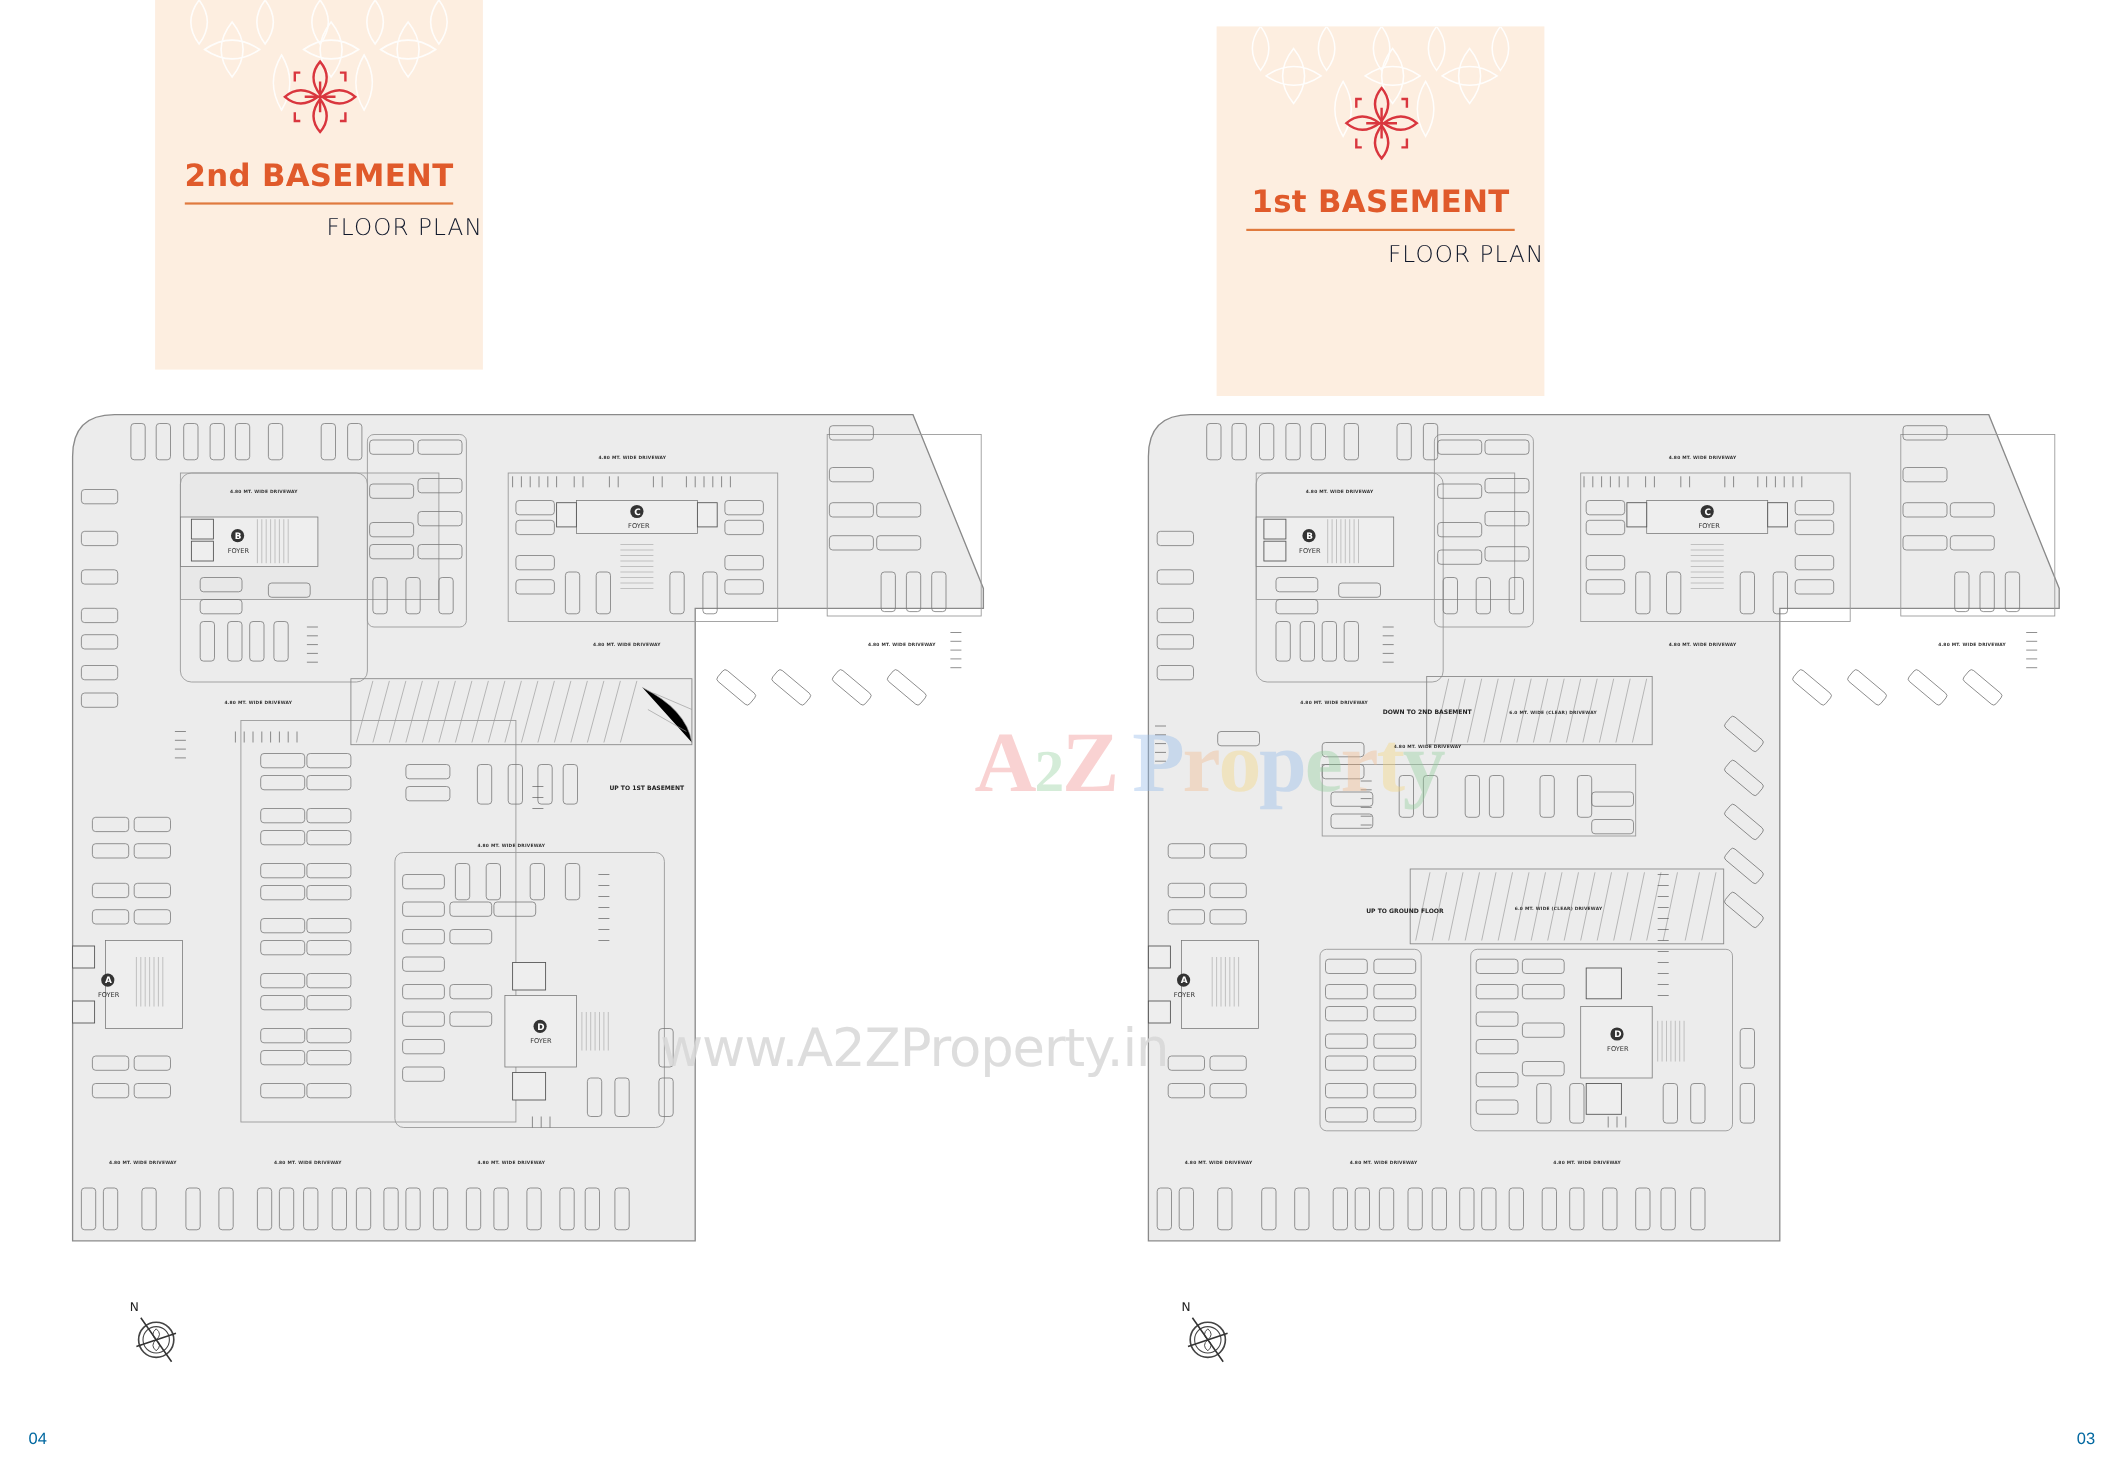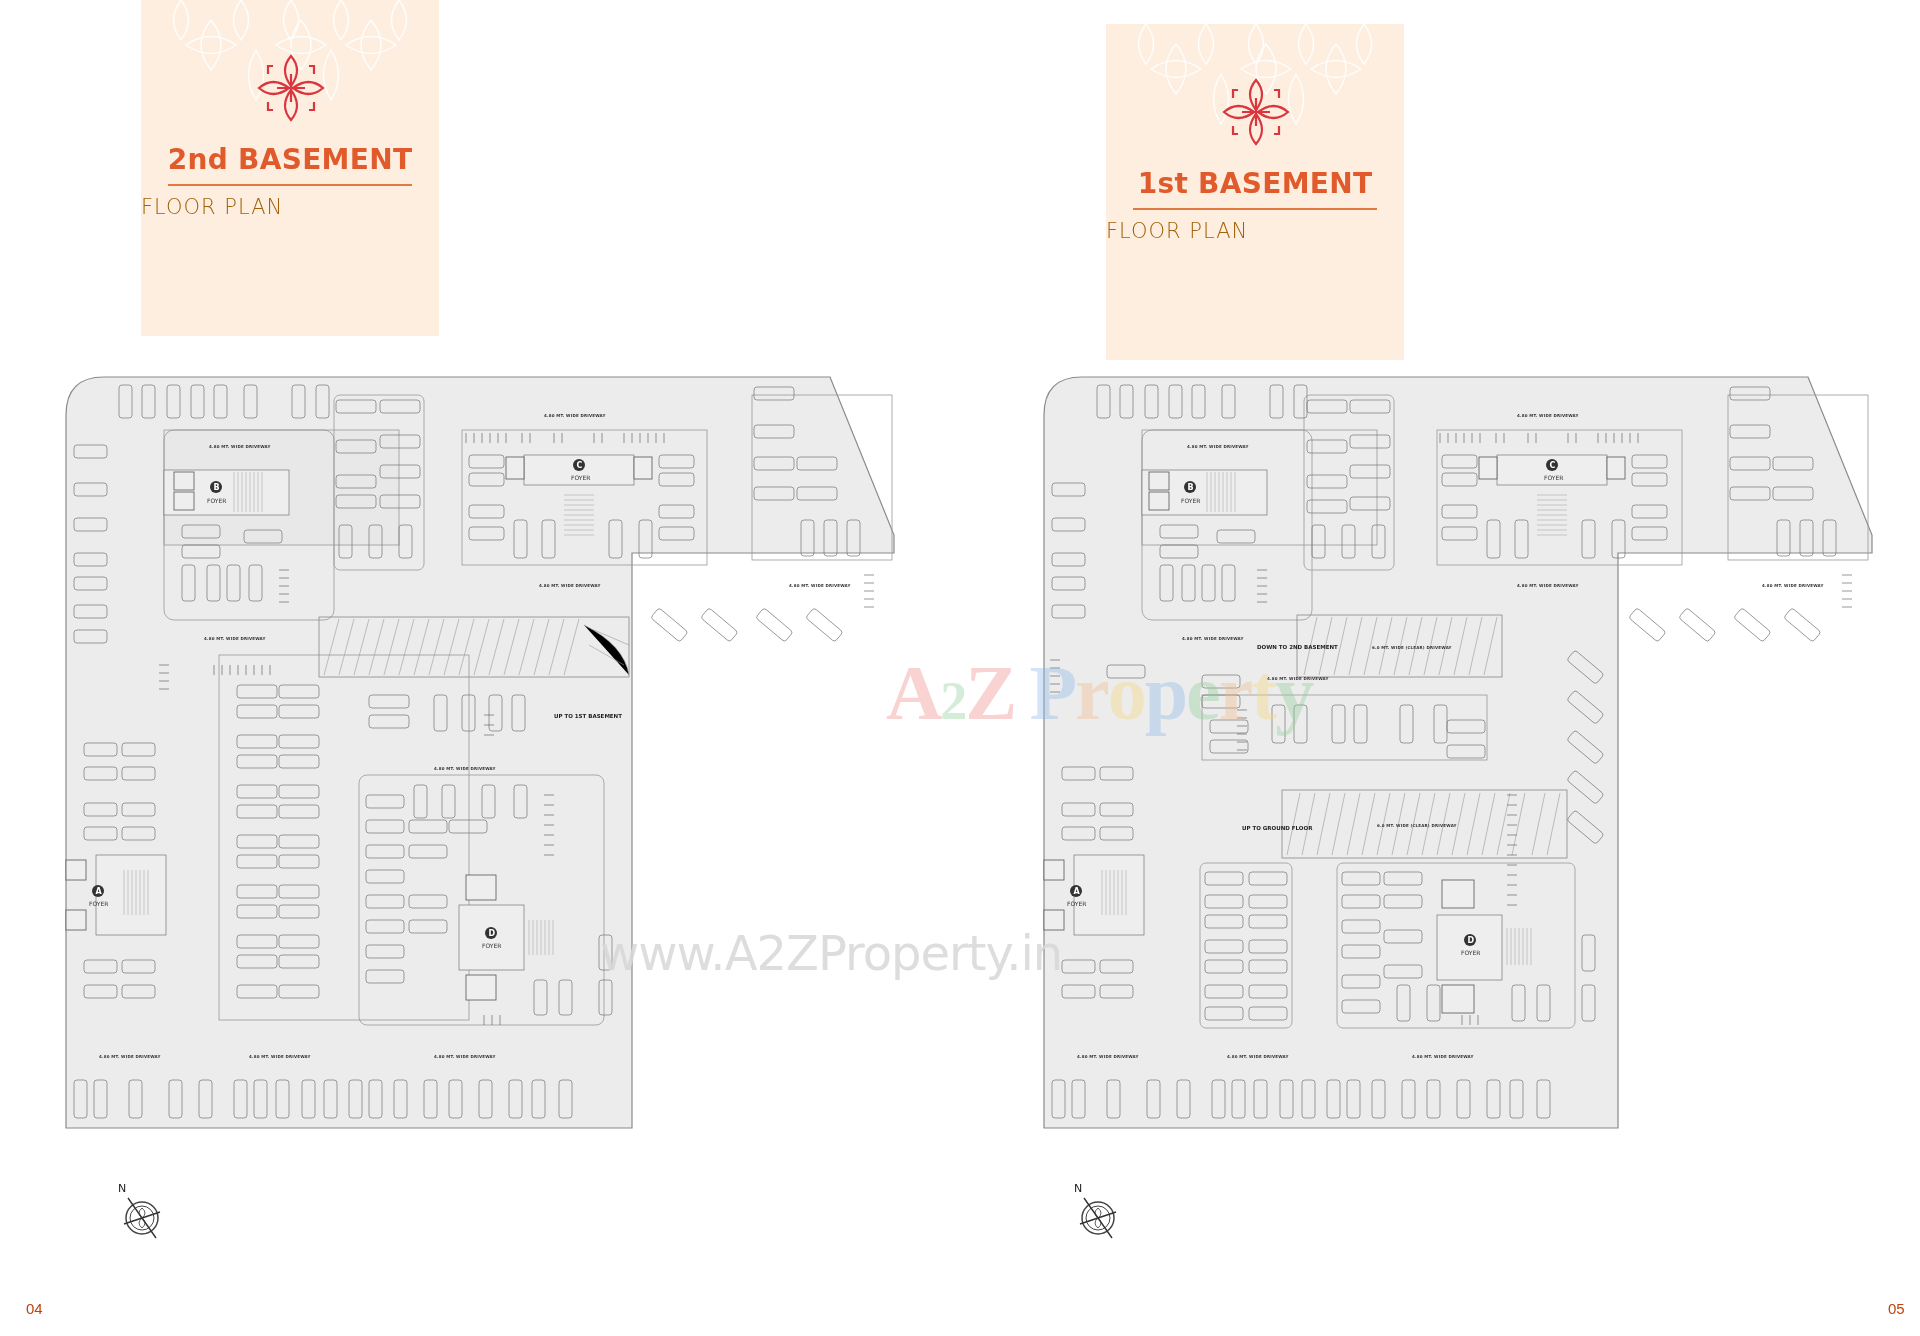--- a/index.html
+++ b/index.html
@@ -2,29 +2,29 @@
 <html><head>
 <meta charset="utf-8">
 <style>
   html, body { margin:0; padding:0; background:#ffffff; }
   body { width:1920px; height:1336px; position:relative; overflow:hidden; font-family:"Liberation Sans", sans-serif; }
   .title-card { position:absolute; top:0; width:298px; height:336px; background:#fdeee0; overflow:hidden; }
   .title-card .pattern { position:absolute; left:0; top:0; width:298px; height:120px; }
   .title-card .emblem { position:absolute; left:114px; top:52px; width:72px; height:72px; }
   .title-card .heading { position:absolute; left:0; width:100%; top:143px; text-align:center; font-family:"DejaVu Sans", sans-serif; font-weight:bold; font-size:28px; letter-spacing:0.3px; color:#e05a2b; }
   .title-card .rule { position:absolute; left:27px; right:27px; top:184px; height:2px; background:#e07a3e; }
-  .title-card .sub { position:absolute; left:0; width:100%; top:195px; text-align:left; font-family:"DejaVu Sans", sans-serif; font-size:21px; letter-spacing:1px; color:#a16207; font-weight:300; }
+  .title-card .sub { position:absolute; left:0; width:100%; top:195px; text-align:right; font-family:"DejaVu Sans", sans-serif; font-size:21px; letter-spacing:1px; color:#0f172a; font-weight:300; }
   .plan { position:absolute; }
   .plan svg { display:block; }
   .lbl { font-family:"DejaVu Sans", sans-serif; font-size:4px; fill:#333; font-weight:bold; letter-spacing:0.2px; }
   .lbl-big { font-family:"DejaVu Sans", sans-serif; font-size:5.5px; fill:#222; font-weight:bold; }
   .foyer { font-family:"DejaVu Sans", sans-serif; font-size:6px; fill:#333; }
   .badge-t { font-family:"DejaVu Sans", sans-serif; font-size:8px; fill:#fff; font-weight:bold; }
   .compass { position:absolute; width:60px; height:70px; }
-  .page-num { position:absolute; font-family:"Liberation Sans", sans-serif; font-size:15px; color:#c2410c; }
+  .page-num { position:absolute; font-family:"Liberation Sans", sans-serif; font-size:15px; color:#0369a1; }
   .wm-logo { position:absolute; left:886px; top:648px; font-family:Liberation Serif, serif; font-weight:bold; font-size:78px; letter-spacing:-2px; opacity:0.38; pointer-events:none; white-space:nowrap; }
   .wm-logo span { display:inline-block; }
   .wm-url { position:absolute; left:600px; top:925px; font-family:"DejaVu Sans", sans-serif; font-size:48px; color:#d8d8d8; opacity:0.85; pointer-events:none; white-space:nowrap; letter-spacing:-1px; }
 </style>
 </head>
 <body>
 
 <div class="title-card" style="left:141px;">
   <svg class="pattern" viewBox="0 0 298 120">
     <g fill="none" stroke="#ffffff" stroke-width="1.4" opacity="0.9">
@@ -582,18 +582,18 @@
   </svg>
 </div>
 
 <svg class="compass" style="left:1068px; top:1180px;" viewBox="0 0 60 70">
   <text x="6" y="12" font-family="DejaVu Sans, sans-serif" font-size="11" fill="#222">N</text>
   <circle cx="30" cy="38" r="16" fill="none" stroke="#444" stroke-width="1.5"></circle>
   <circle cx="30" cy="38" r="12" fill="none" stroke="#444" stroke-width="1"></circle>
   <path d="M16 18 L44 58 M12 44 L48 32" stroke="#333" stroke-width="1.4"></path>
   <path d="M30 28 Q36 33 30 38 Q24 33 30 28Z M30 48 Q36 43 30 38 Q24 43 30 48Z" fill="none" stroke="#333" stroke-width="0.8"></path>
 </svg>
-<div class="page-num" style="left:1888px; top:1300px;">05</div>
+<div class="page-num" style="left:1888px; top:1300px;">03</div>
 
 <div class="wm-logo">
   <span style="color:#f08a8a">A</span><span style="color:#8fcf9a;font-size:54px">2</span><span style="color:#f08a8a">Z</span><span style="width:14px"></span><span style="color:#8fb8ea">P</span><span style="color:#f2b88a">r</span><span style="color:#f5d57a">o</span><span style="color:#8fb8ea">p</span><span style="color:#8fcf9a">e</span><span style="color:#f2b88a">r</span><span style="color:#f5d57a">t</span><span style="color:#8fcf9a">y</span>
 </div>
 <div class="wm-url">www.A2ZProperty.in</div>
 
 </body></html>

